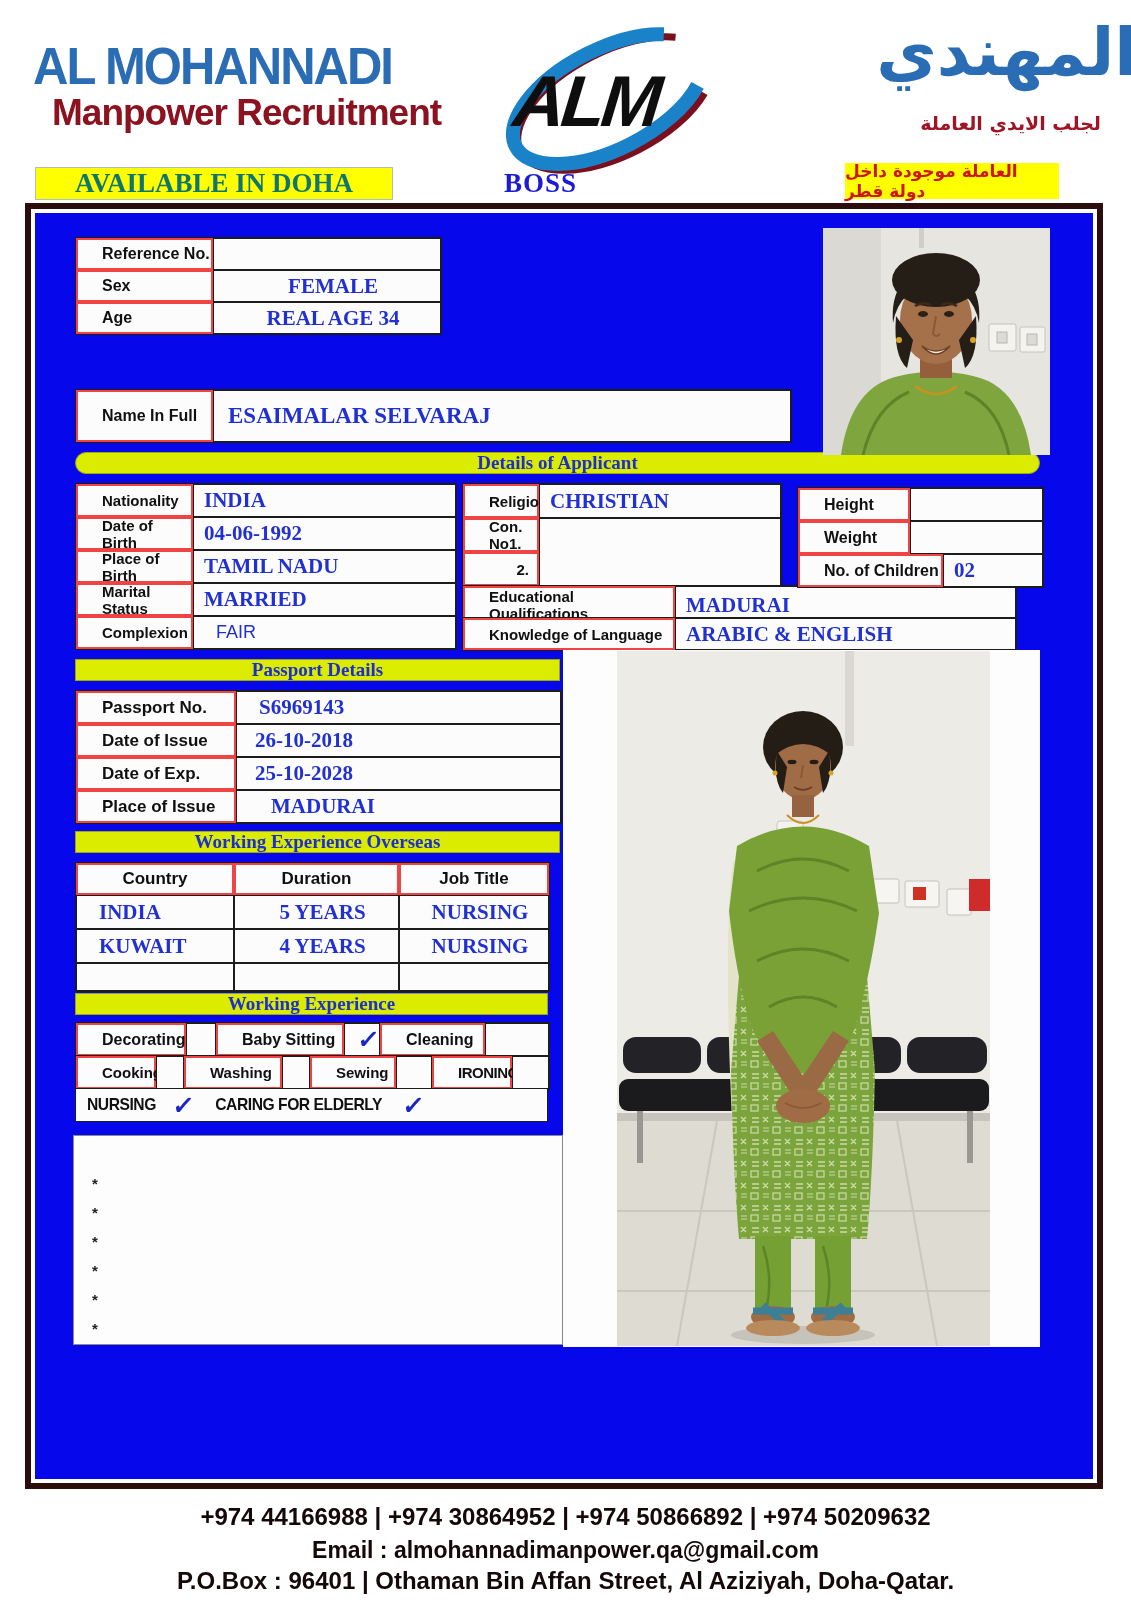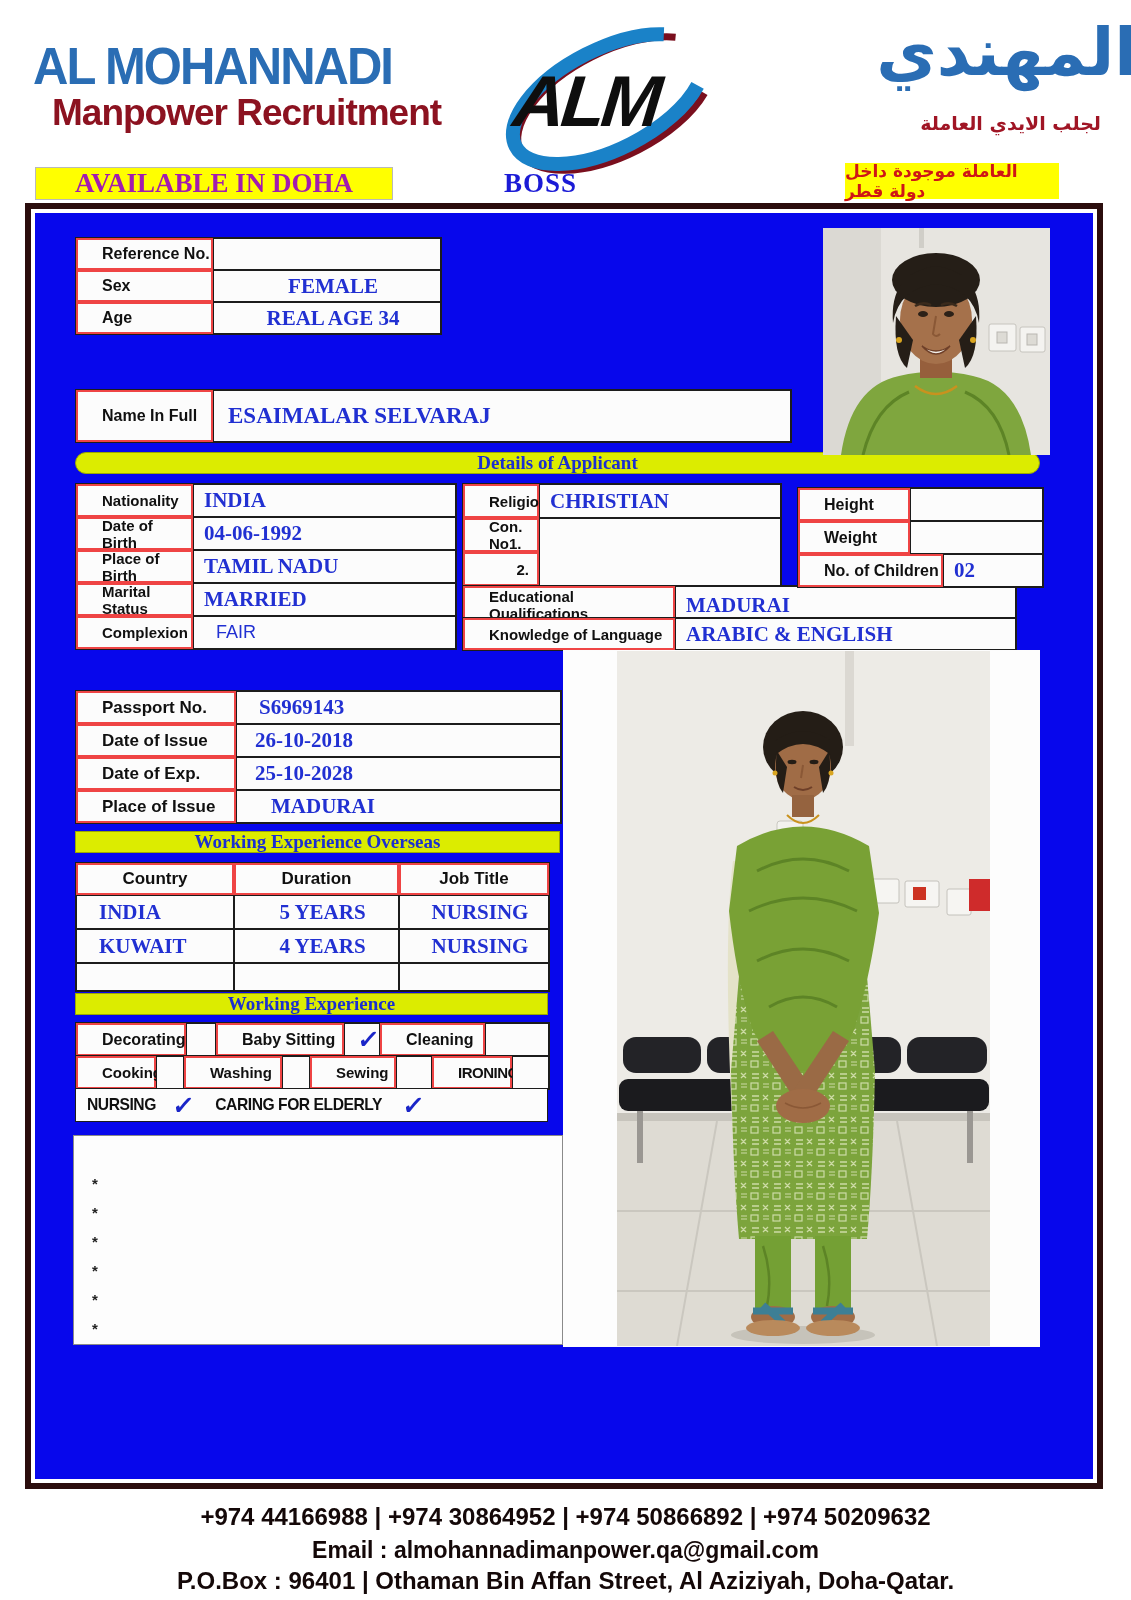--- a/index.html
+++ b/index.html
@@ -16,21 +16,21 @@
   .alm-text{position:absolute;left:28px;top:52px;font-size:72px;font-weight:900;font-style:italic;
             color:#0e0e0e;letter-spacing:-4px;transform:skewX(-6deg);}
   .boss{left:504px;top:168px;font-family:"Liberation Serif",serif;font-weight:700;
         font-size:27px;color:#1b1bd6;letter-spacing:1px;}
   .ar-main{right:-6px;top:14px;width:400px;text-align:right;font-family:"DejaVu Sans",sans-serif;
            font-size:66px;font-weight:700;color:#2a6db4;white-space:nowrap;}
   .ar-sub{right:30px;top:112px;width:370px;text-align:right;font-family:"DejaVu Sans",sans-serif;
           font-size:19px;font-weight:700;color:#a01525;letter-spacing:4px;white-space:nowrap;}
   .banner-left{left:35px;top:167px;width:356px;height:31px;background:#ffff00;border:1px solid #b9b9b9;
                display:flex;align-items:center;justify-content:center;
-               font-family:"Liberation Serif",serif;font-weight:700;font-size:27px;color:#a21caf;}
+               font-family:"Liberation Serif",serif;font-weight:700;font-size:27px;color:#0f766e;}
   .banner-right{left:845px;top:163px;width:214px;height:36px;background:#ffff00;
                 display:flex;align-items:center;justify-content:center;
                 font-family:"DejaVu Sans",sans-serif;font-weight:700;font-size:17px;color:#cf1616;}
 
   
   .main-box{left:25px;top:203px;width:1058px;height:1266px;border:6px solid #2b0d0d;
             background:#ffffff;padding:4px;}
   .blue-area{position:relative;width:100%;height:100%;background:#0707ec;}
 
   
@@ -207,20 +207,21 @@
         <div class="lbl">Height</div>
         <div class="val"></div>
         <div class="lbl">Weight</div>
         <div class="val"></div>
         <div class="wide">
           <div class="lbl">No. of Children</div>
           <div class="val">02</div>
         </div>
       </div>
 
+      <div class="abs limebar bar-pass">Passport Details</div>
       <div class="abs grid tblP">
         <div class="lbl" style="font-size:17px;">Passport No.</div>
         <div class="val" style="padding-left:22px;">S6969143</div>
         <div class="lbl" style="font-size:17px;">Date of Issue</div>
         <div class="val" style="padding-left:18px;">26-10-2018</div>
         <div class="lbl" style="font-size:17px;">Date of Exp.</div>
         <div class="val" style="padding-left:18px;">25-10-2028</div>
         <div class="lbl" style="font-size:17px;">Place of Issue</div>
         <div class="val" style="padding-left:34px;">MADURAI</div>
       </div>

